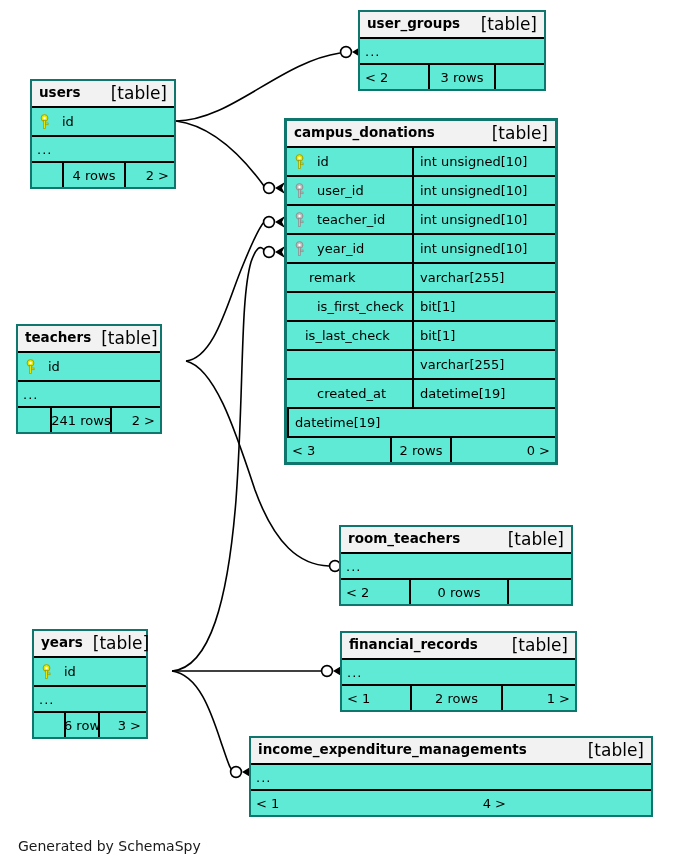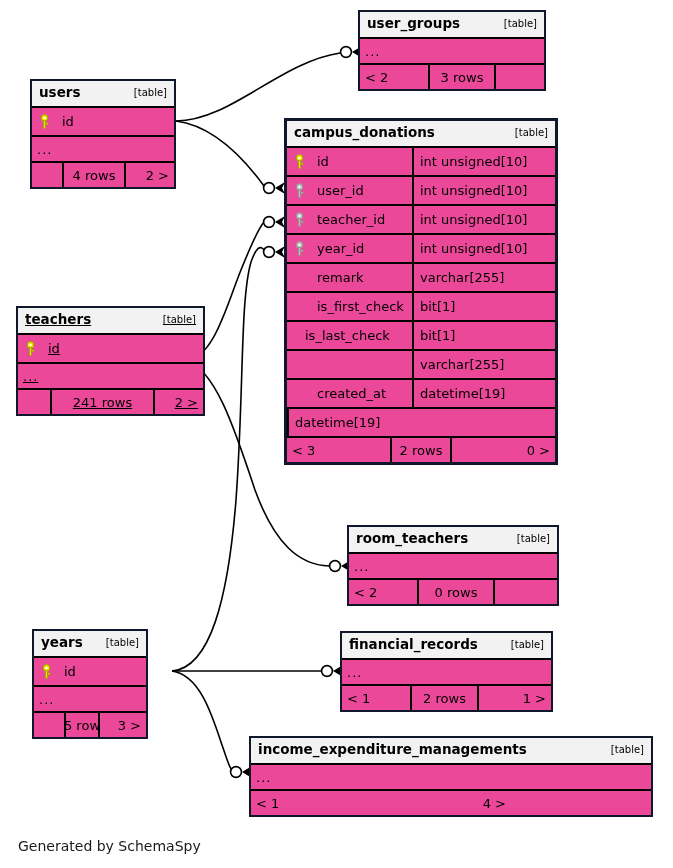--- a/index.html
+++ b/index.html
@@ -28,22 +28,22 @@
     left: 0; top: 0;
     width: 673px;
     height: 868px;
     pointer-events: none;
   }
 
   
   .db-table {
     position: absolute;
     box-sizing: border-box;
-    border: 2px solid #0f172a;
-    background: #ec4899;
+    border: 2px solid #0f766e;
+    background: #5eead4;
     font-size: 13px;
     line-height: 1;
   }
   .db-table.thick { border-width: 3px; }
 
   .tbl-header {
     display: flex;
     align-items: center;
     justify-content: space-between;
     background: #f2f2f2;
@@ -51,21 +51,21 @@
     padding: 4px 7px 5px 7px;
     height: 27px;
     box-sizing: border-box;
   }
   .tbl-name {
     font-weight: bold;
     font-size: 13.5px;
     white-space: nowrap;
   }
   .tbl-kind {
-    font-size: 10px;
+    font-size: 17px;
     white-space: nowrap;
     padding-left: 10px;
   }
 
   .tbl-row {
     display: flex;
     align-items: stretch;
     border-bottom: 2px solid #000000;
     height: 29px;
     box-sizing: border-box;
@@ -281,21 +281,21 @@
           <circle cx="4.5" cy="4" r="1.2" fill="#ffffff"></circle>
           <rect x="3.5" y="6.5" width="2" height="8" fill="#bdbdbd" stroke="#8c8c8c" stroke-width="0.7"></rect>
           <rect x="5.5" y="9" width="2.6" height="1.7" fill="#bdbdbd" stroke="#8c8c8c" stroke-width="0.7"></rect>
         </svg>
         <span>year_id</span>
       </span>
       <span class="col-type" style="flex:0 0 131px;">int unsigned[10]</span>
     </div>
 
     <div class="tbl-row">
-      <span class="col-name" style="padding-left:30px;border-radius:9px;">remark</span>
+      <span class="col-name" style="padding-left:22px;border-radius:9px;">remark</span>
       <span class="col-type" style="flex:0 0 131px;">varchar[255]</span>
     </div>
     <div class="tbl-row">
       <span class="col-name" style="padding-left:30px;">is_first_check</span>
       <span class="col-type" style="flex:0 0 131px;">bit[1]</span>
     </div>
     <div class="tbl-row">
       <span class="col-name" style="padding-left:18px;">is_last_check</span>
       <span class="col-type" style="flex:0 0 131px;">bit[1]</span>
     </div>
@@ -311,21 +311,21 @@
       <span class="col-type" style="flex:0 0 131px;">datetime[19]</span>
     </div>
 
     <div class="tbl-footer">
       <span class="foot-cell foot-left" style="flex:0 0 103px;">&lt; 3</span>
       <span class="foot-cell foot-center" style="flex:1 1 auto;">2 rows</span>
       <span class="foot-cell foot-right" style="flex:0 0 103px;">0 &gt;</span>
     </div>
   </div>
 
-  <div class="db-table" id="t-teachers" style="left:16px; top:306px; width:189px;text-decoration:underline;">
+  <div class="db-table" id="t-teachers" style="left:16px; top:324px; width:146px;">
     <div class="tbl-header">
       <span class="tbl-name">teachers</span>
       <span class="tbl-kind">[table]</span>
     </div>
     <div class="tbl-row">
       <span class="col-name">
         <svg class="key-icon" viewBox="0 0 15 16">
           <circle cx="4.5" cy="4" r="3.4" fill="#e8e800" stroke="#9a9a00" stroke-width="0.9"></circle>
           <circle cx="4.5" cy="4" r="1.2" fill="#ffffff"></circle>
           <rect x="3.5" y="6.5" width="2" height="8" fill="#e8e800" stroke="#9a9a00" stroke-width="0.7"></rect>
@@ -335,21 +335,21 @@
       </span>
     </div>
     <div class="ellipsis-row">...</div>
     <div class="tbl-footer">
       <span class="foot-cell foot-left" style="flex:0 0 32px;"></span>
       <span class="foot-cell foot-center" style="flex:1 1 auto;">241 rows</span>
       <span class="foot-cell foot-right" style="flex:0 0 48px;">2 &gt;</span>
     </div>
   </div>
 
-  <div class="db-table" id="t-room-teachers" style="left:347px; top:525px; width:212px;">
+  <div class="db-table" id="t-room-teachers" style="left:339px; top:525px; width:234px;">
     <div class="tbl-header">
       <span class="tbl-name">room_teachers</span>
       <span class="tbl-kind">[table]</span>
     </div>
     <div class="ellipsis-row">...</div>
     <div class="tbl-footer">
       <span class="foot-cell foot-left" style="flex:0 0 68px;">&lt; 2</span>
       <span class="foot-cell foot-center" style="flex:1 1 auto;">0 rows</span>
       <span class="foot-cell foot-right" style="flex:0 0 62px;"></span>
     </div>
@@ -367,26 +367,26 @@
           <circle cx="4.5" cy="4" r="1.2" fill="#ffffff"></circle>
           <rect x="3.5" y="6.5" width="2" height="8" fill="#e8e800" stroke="#9a9a00" stroke-width="0.7"></rect>
           <rect x="5.5" y="9" width="2.6" height="1.7" fill="#e8e800" stroke="#9a9a00" stroke-width="0.7"></rect>
         </svg>
         <span>id</span>
       </span>
     </div>
     <div class="ellipsis-row">...</div>
     <div class="tbl-footer">
       <span class="foot-cell foot-left" style="flex:0 0 30px;"></span>
-      <span class="foot-cell foot-center" style="flex:1 1 auto;">5 row</span>
+      <span class="foot-cell foot-center" style="flex:1 1 auto;">6 row</span>
       <span class="foot-cell foot-right" style="flex:0 0 46px;">3 &gt;</span>
     </div>
   </div>
 
-  <div class="db-table" id="t-financial-records" style="left:340px; top:631px; width:213px;">
+  <div class="db-table" id="t-financial-records" style="left:340px; top:631px; width:237px;">
     <div class="tbl-header">
       <span class="tbl-name">financial_records</span>
       <span class="tbl-kind">[table]</span>
     </div>
     <div class="ellipsis-row">...</div>
     <div class="tbl-footer">
       <span class="foot-cell foot-left" style="flex:0 0 68px;">&lt; 1</span>
       <span class="foot-cell foot-center" style="flex:1 1 auto;">2 rows</span>
       <span class="foot-cell foot-right" style="flex:0 0 72px;">1 &gt;</span>
     </div>

